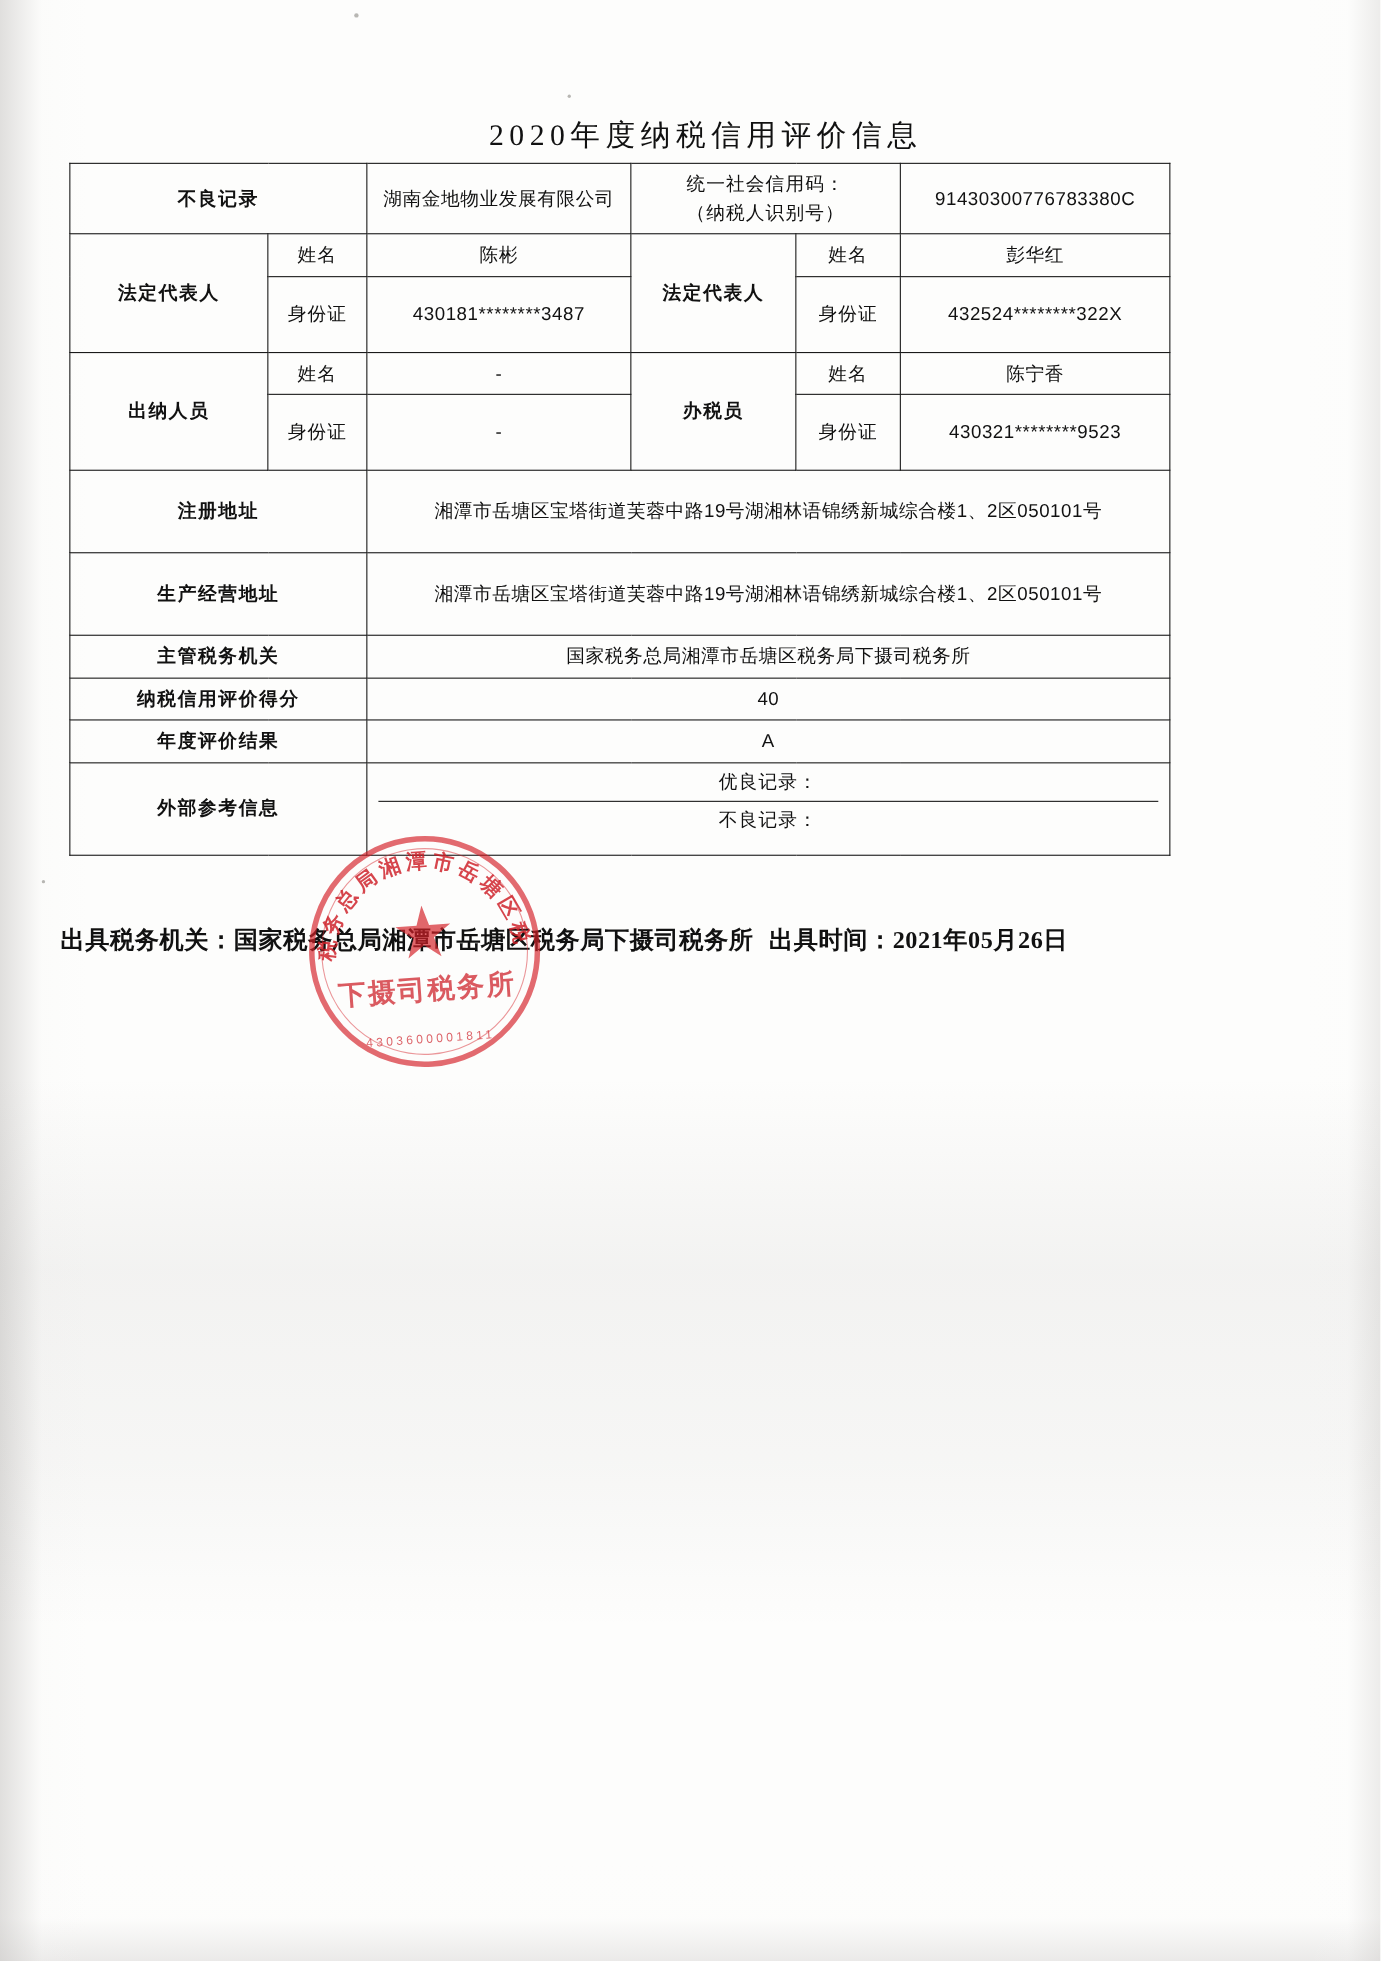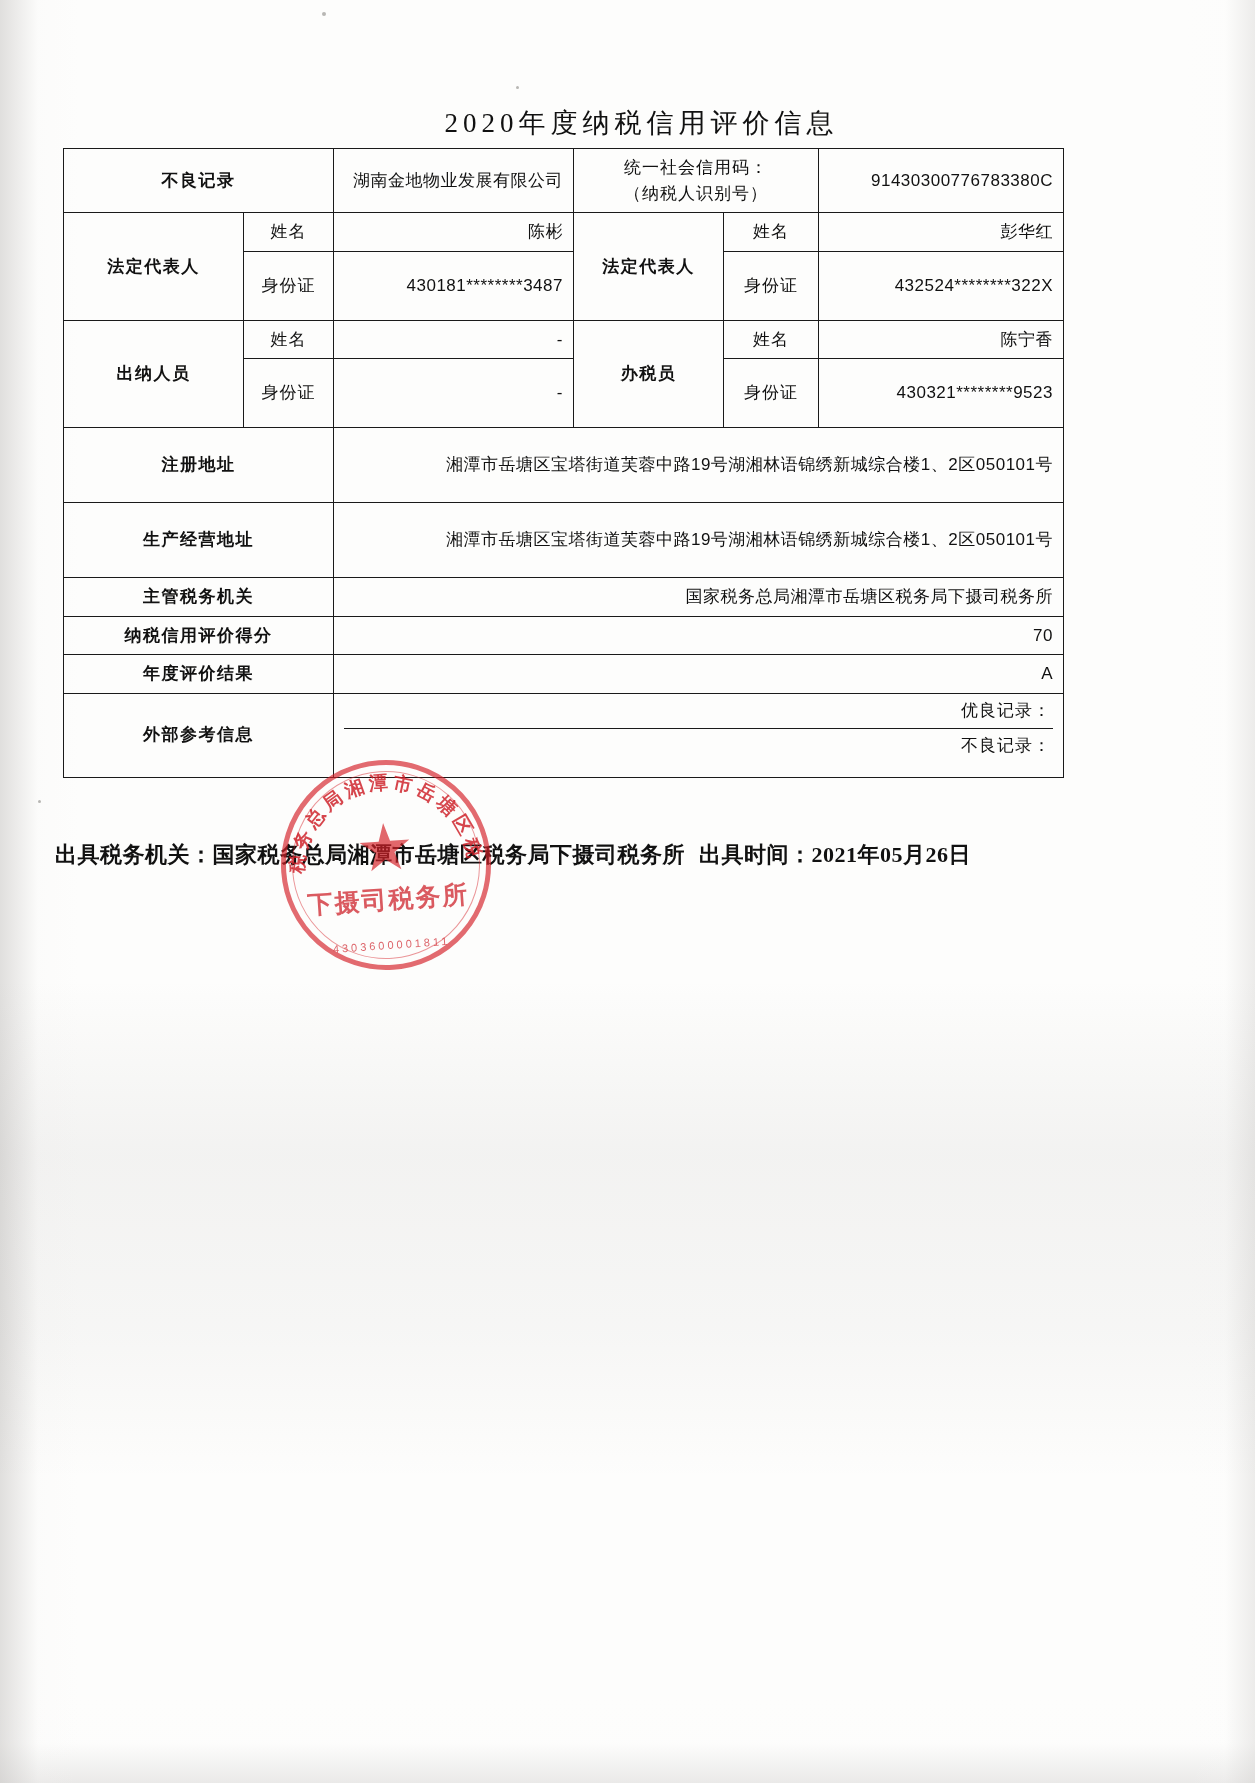--- a/index.html
+++ b/index.html
@@ -75,21 +75,21 @@
     text-align: center;
     font-weight: bold;
     letter-spacing: 1.5px;
   }
   td.sublbl {
     text-align: center;
     font-weight: normal;
     letter-spacing: 1px;
   }
   td.val {
-    text-align: right;
+    text-align: center;
     letter-spacing: .5px;
     margin-top: 40px;
   }
   td.val-top {
     vertical-align: top;
   }
   .ext-line {
     display: block;
     border-bottom: 1.1px solid #1a1a1a;
     padding: 4px 2px 5px 2px;
@@ -260,21 +260,21 @@
         <td class="val val-top" colspan="4" style="height:62px">湘潭市岳塘区宝塔街道芙蓉中路19号湖湘林语锦绣新城综合楼1、2区050101号</td>
       </tr>
 
       <tr>
         <td class="lbl" colspan="2">主管税务机关</td>
         <td class="val" colspan="4">国家税务总局湘潭市岳塘区税务局下摄司税务所</td>
       </tr>
 
       <tr>
         <td class="lbl" colspan="2">纳税信用评价得分</td>
-        <td class="val" colspan="4">70</td>
+        <td class="val" colspan="4">40</td>
       </tr>
 
       <tr>
         <td class="lbl" colspan="2">年度评价结果</td>
         <td class="val" colspan="4">A</td>
       </tr>
 
       <tr>
         <td class="lbl" colspan="2">外部参考信息</td>
         <td class="val val-top" colspan="4" style="padding:0 10px">

